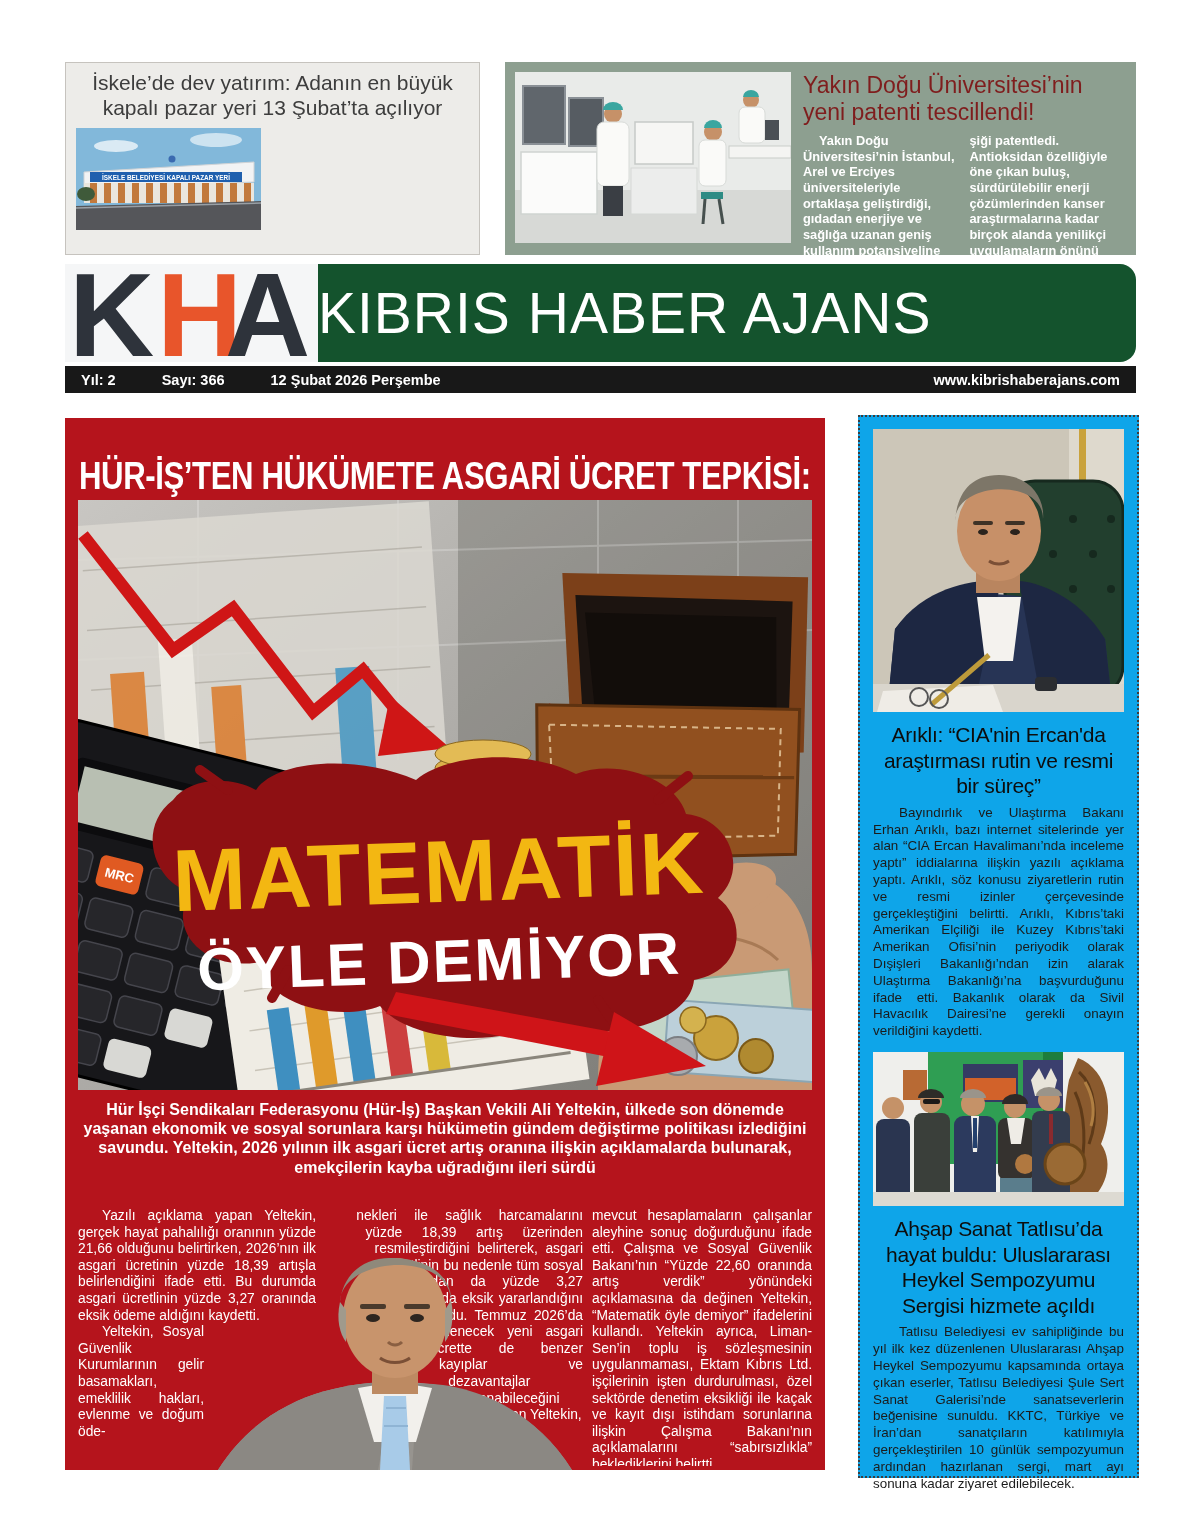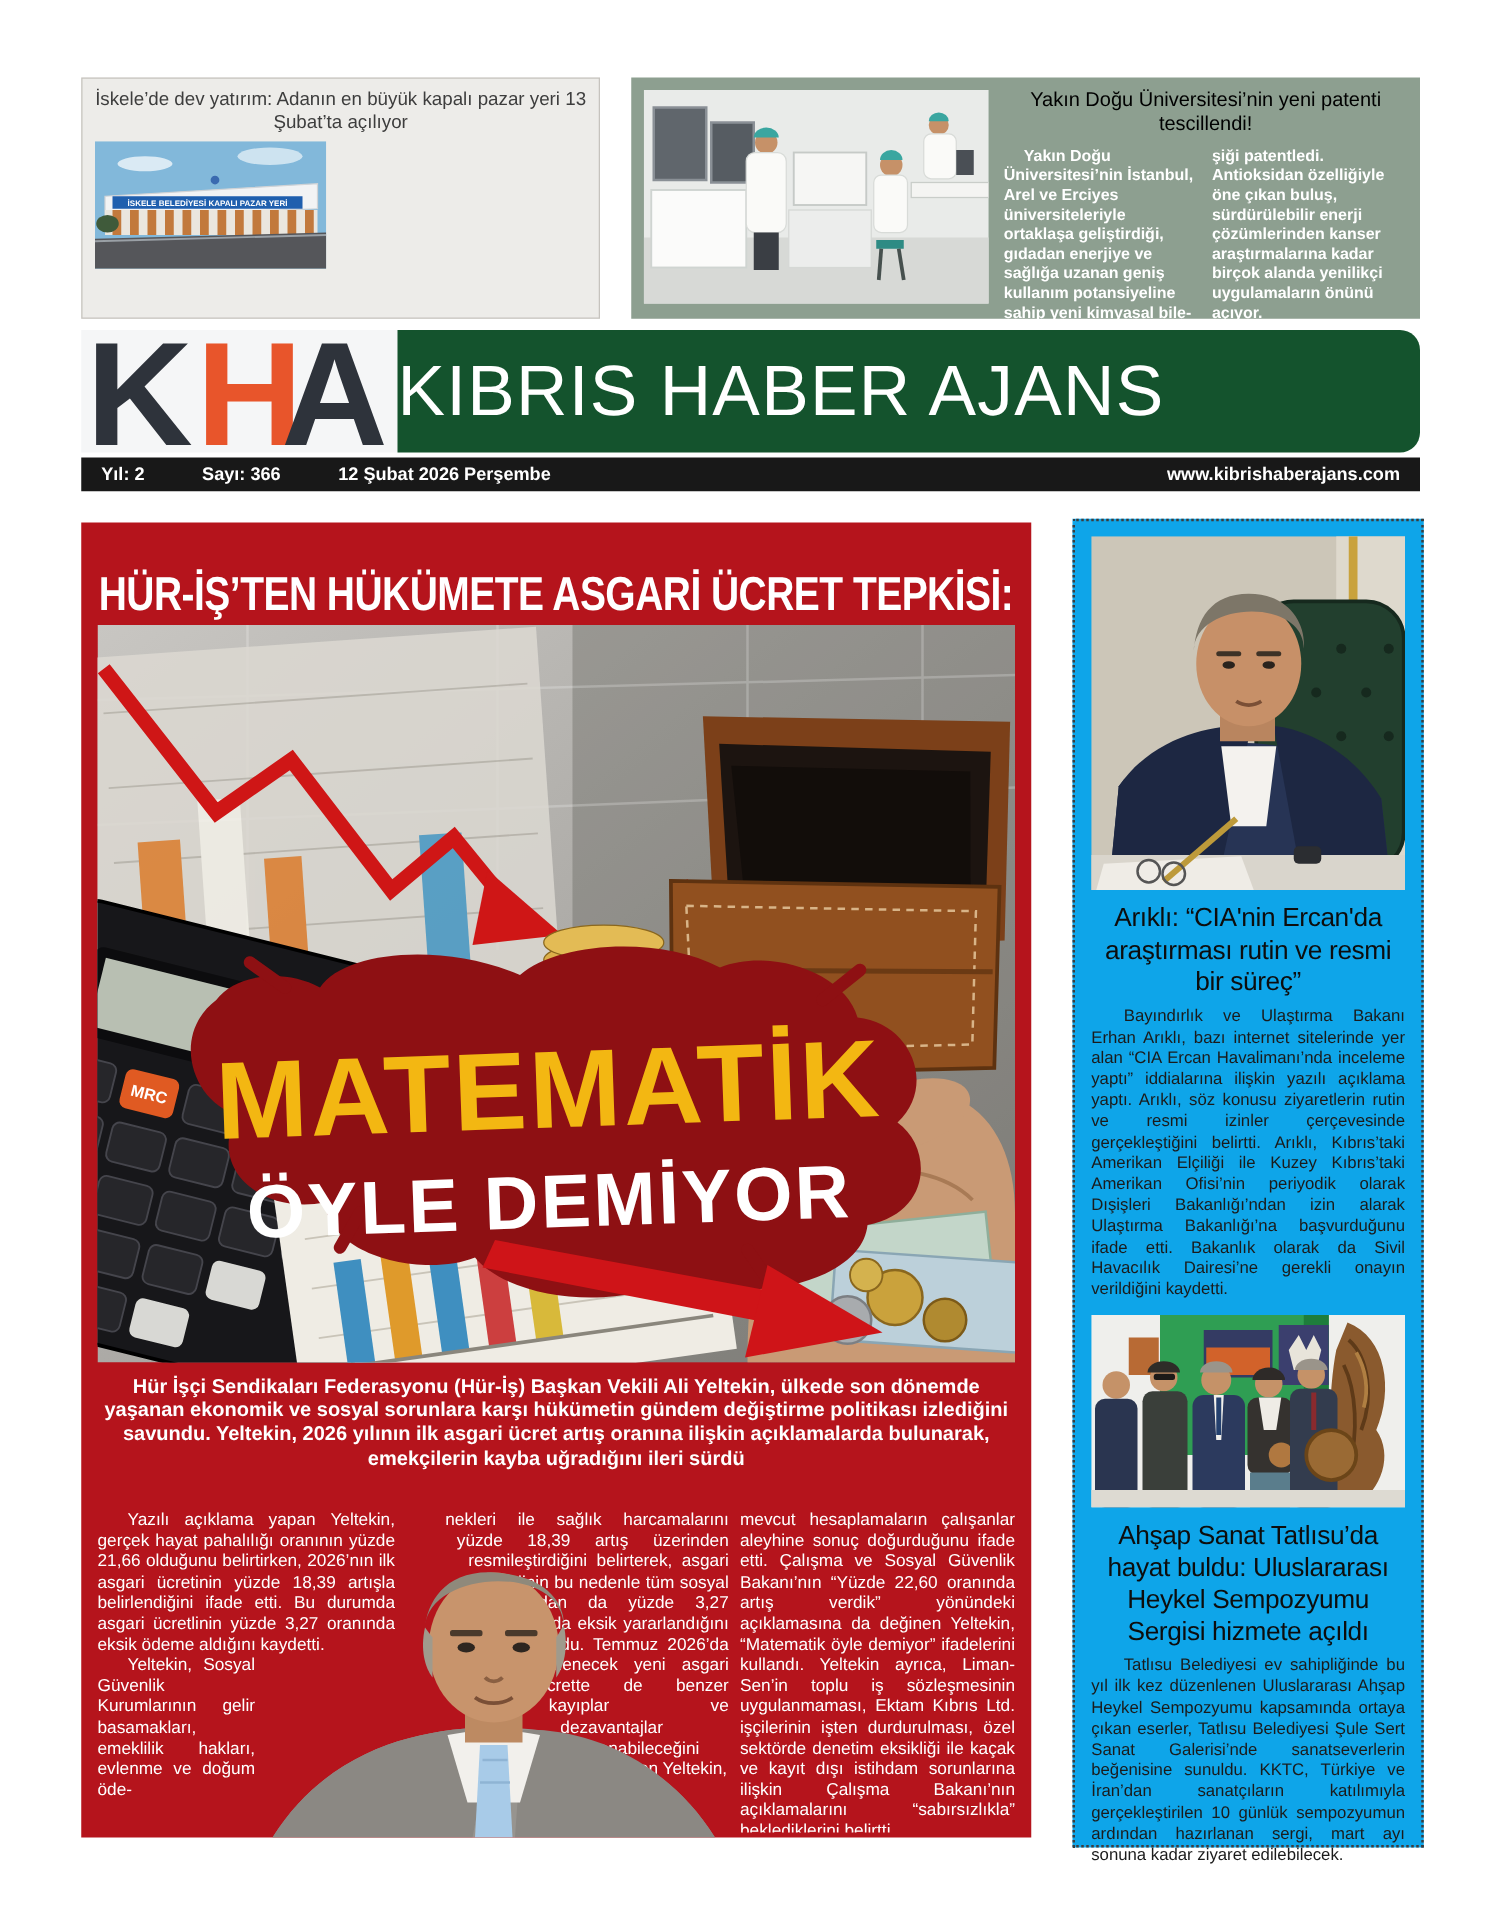--- a/index.html
+++ b/index.html
@@ -3,32 +3,32 @@
 <meta charset="utf-8">
 <style>
   * { margin:0; padding:0; box-sizing:border-box; }
   html,body { background:#ffffff; }
   body { font-family:"Liberation Sans", sans-serif; }
   .page { position:relative; width:1200px; height:1534px; background:#ffffff; margin:0 auto; overflow:hidden; }
 
   
   .tlb { position:absolute; left:65px; top:62px; width:415px; height:193px;
          background:#edece9; border:1px solid #c6c3be; padding:8px 10px; }
-  .tlb-head { font-size:15px; color:#3d3d3d; text-align:center; line-height:1.18; font-weight:normal; }
+  .tlb-head { font-size:21px; color:#3d3d3d; text-align:center; line-height:1.18; font-weight:normal; }
   .tlb-row { display:flex; gap:10px; margin-top:7px; }
   .tlb-img { width:185px; height:102px; flex:none; }
   .tlb-body { flex:1; font-size:13.2px; font-weight:bold; color:#3a3a3a; line-height:1.2;
               text-align:left; text-indent:20px; }
 
   
   .trb { position:absolute; left:505px; top:62px; width:631px; height:193px;
          background:#8d9f90; padding:10px; display:flex; gap:12px; }
   .trb-img { width:276px; height:171px; flex:none; }
   .trb-right { flex:1; display:flex; flex-direction:column; }
-  .trb-head { color:#000000; font-size:16px; line-height:1.18; text-align:center; font-weight:normal; }
+  .trb-head { color:#7f1d1d; font-size:23px; line-height:1.18; text-align:left; font-weight:normal; }
   .trb-cols { display:flex; gap:10px; margin-top:7px; }
   .trb-col { flex:1; color:#fff; font-size:12.8px; font-weight:bold; line-height:1.22; text-align:left; }
   .trb-col.first { text-indent:16px; }
 
   
   .logo-box { position:absolute; left:65px; top:264px; width:255px; height:98px; background:#f5f6f7; }
   .orange-banner { position:absolute; left:318px; top:264px; width:818px; height:98px;
                    background:#14532d; border-radius:0 16px 16px 0;
                    display:flex; align-items:center; justify-content:flex-start; }
   .orange-banner .mast-title { color:#fff; font-size:57px; letter-spacing:1px; white-space:nowrap; font-weight:normal; }

